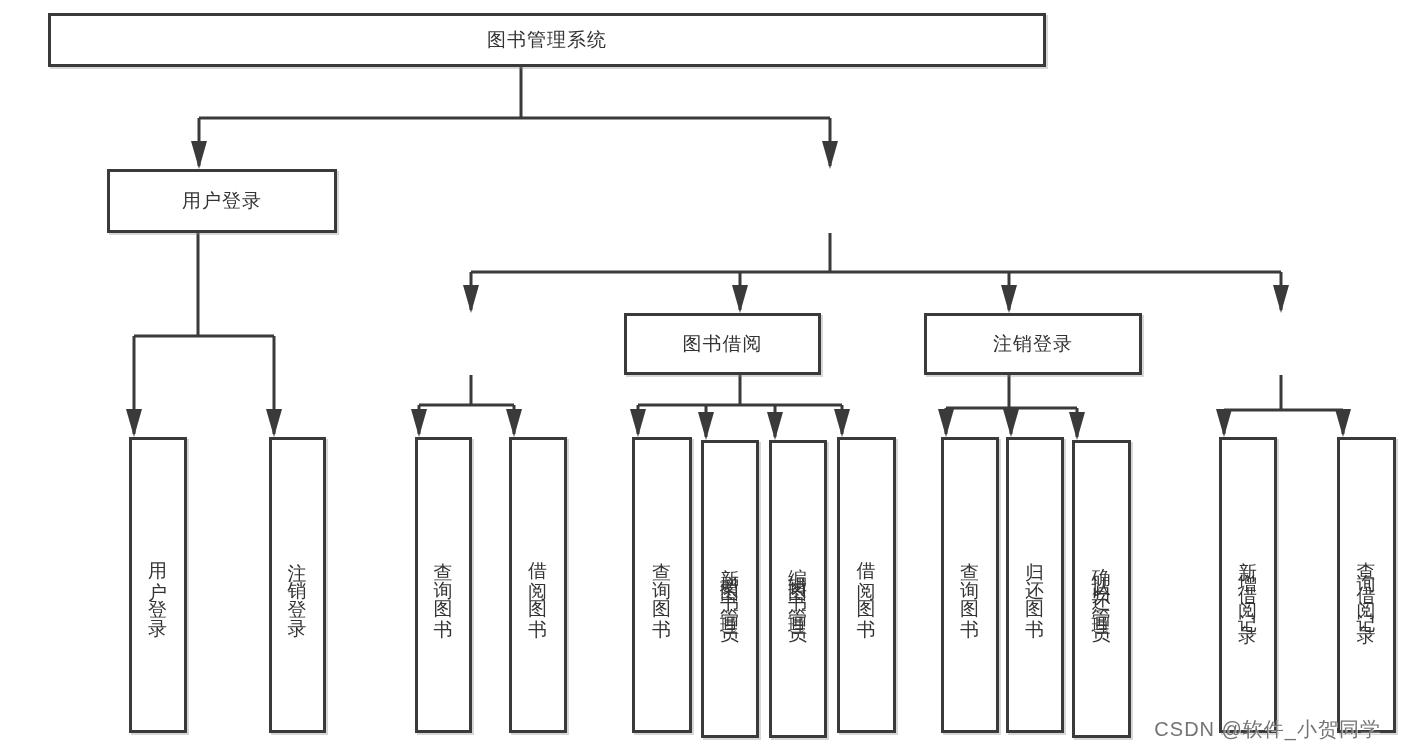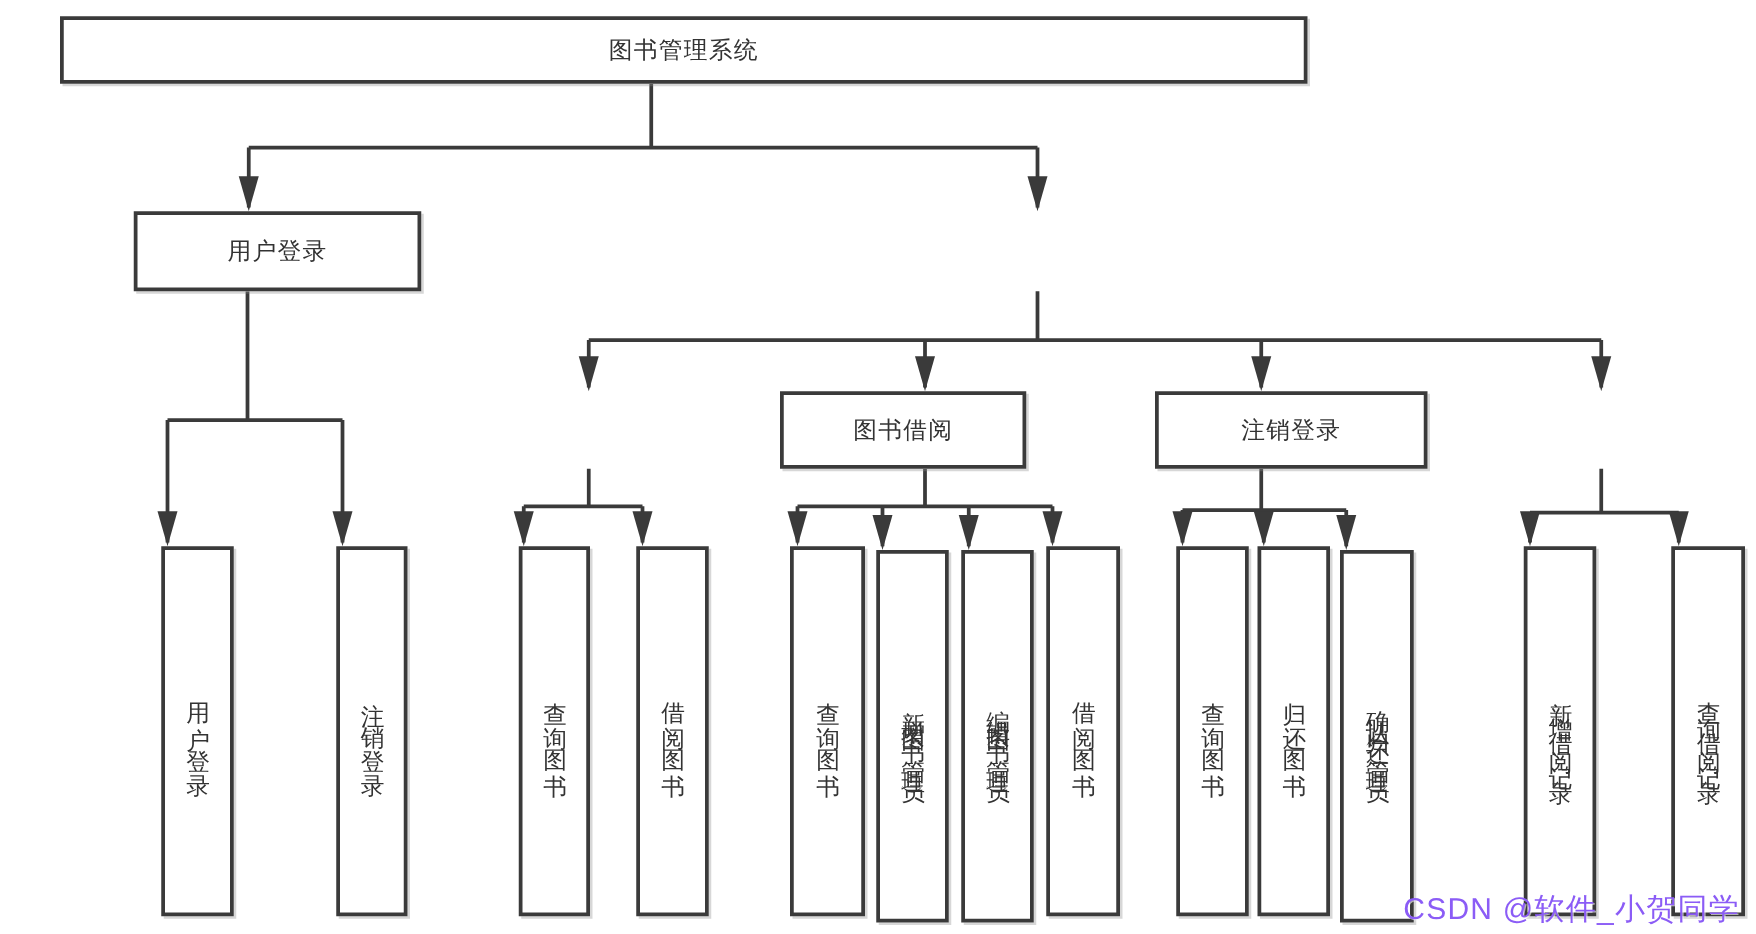--- a/index.html
+++ b/index.html
@@ -31,25 +31,25 @@
   .vtext {
     writing-mode: vertical-rl;
     text-orientation: mixed;
     line-height: 1;
     letter-spacing: 14px;
     color: #333333;
     font-size: 19px;
   }
   #watermark {
     position: absolute;
-    right: 13px;
+    right: 24px;
     bottom: 4px;
     z-index: 5;
-    color: #8b5cf6;
-    font-size: 24px;
+    color: #737373;
+    font-size: 20px;
     letter-spacing: 1px;
     text-shadow: 1px 1px 0 rgba(255,255,255,0.6);
   }
   .stroke { stroke: #3a3a3a; stroke-width: 3; fill: none; }
   .ahead  { fill: #3a3a3a; stroke: none; }
 </style>
 </head>
 <body>
 
 <div id="stage">

